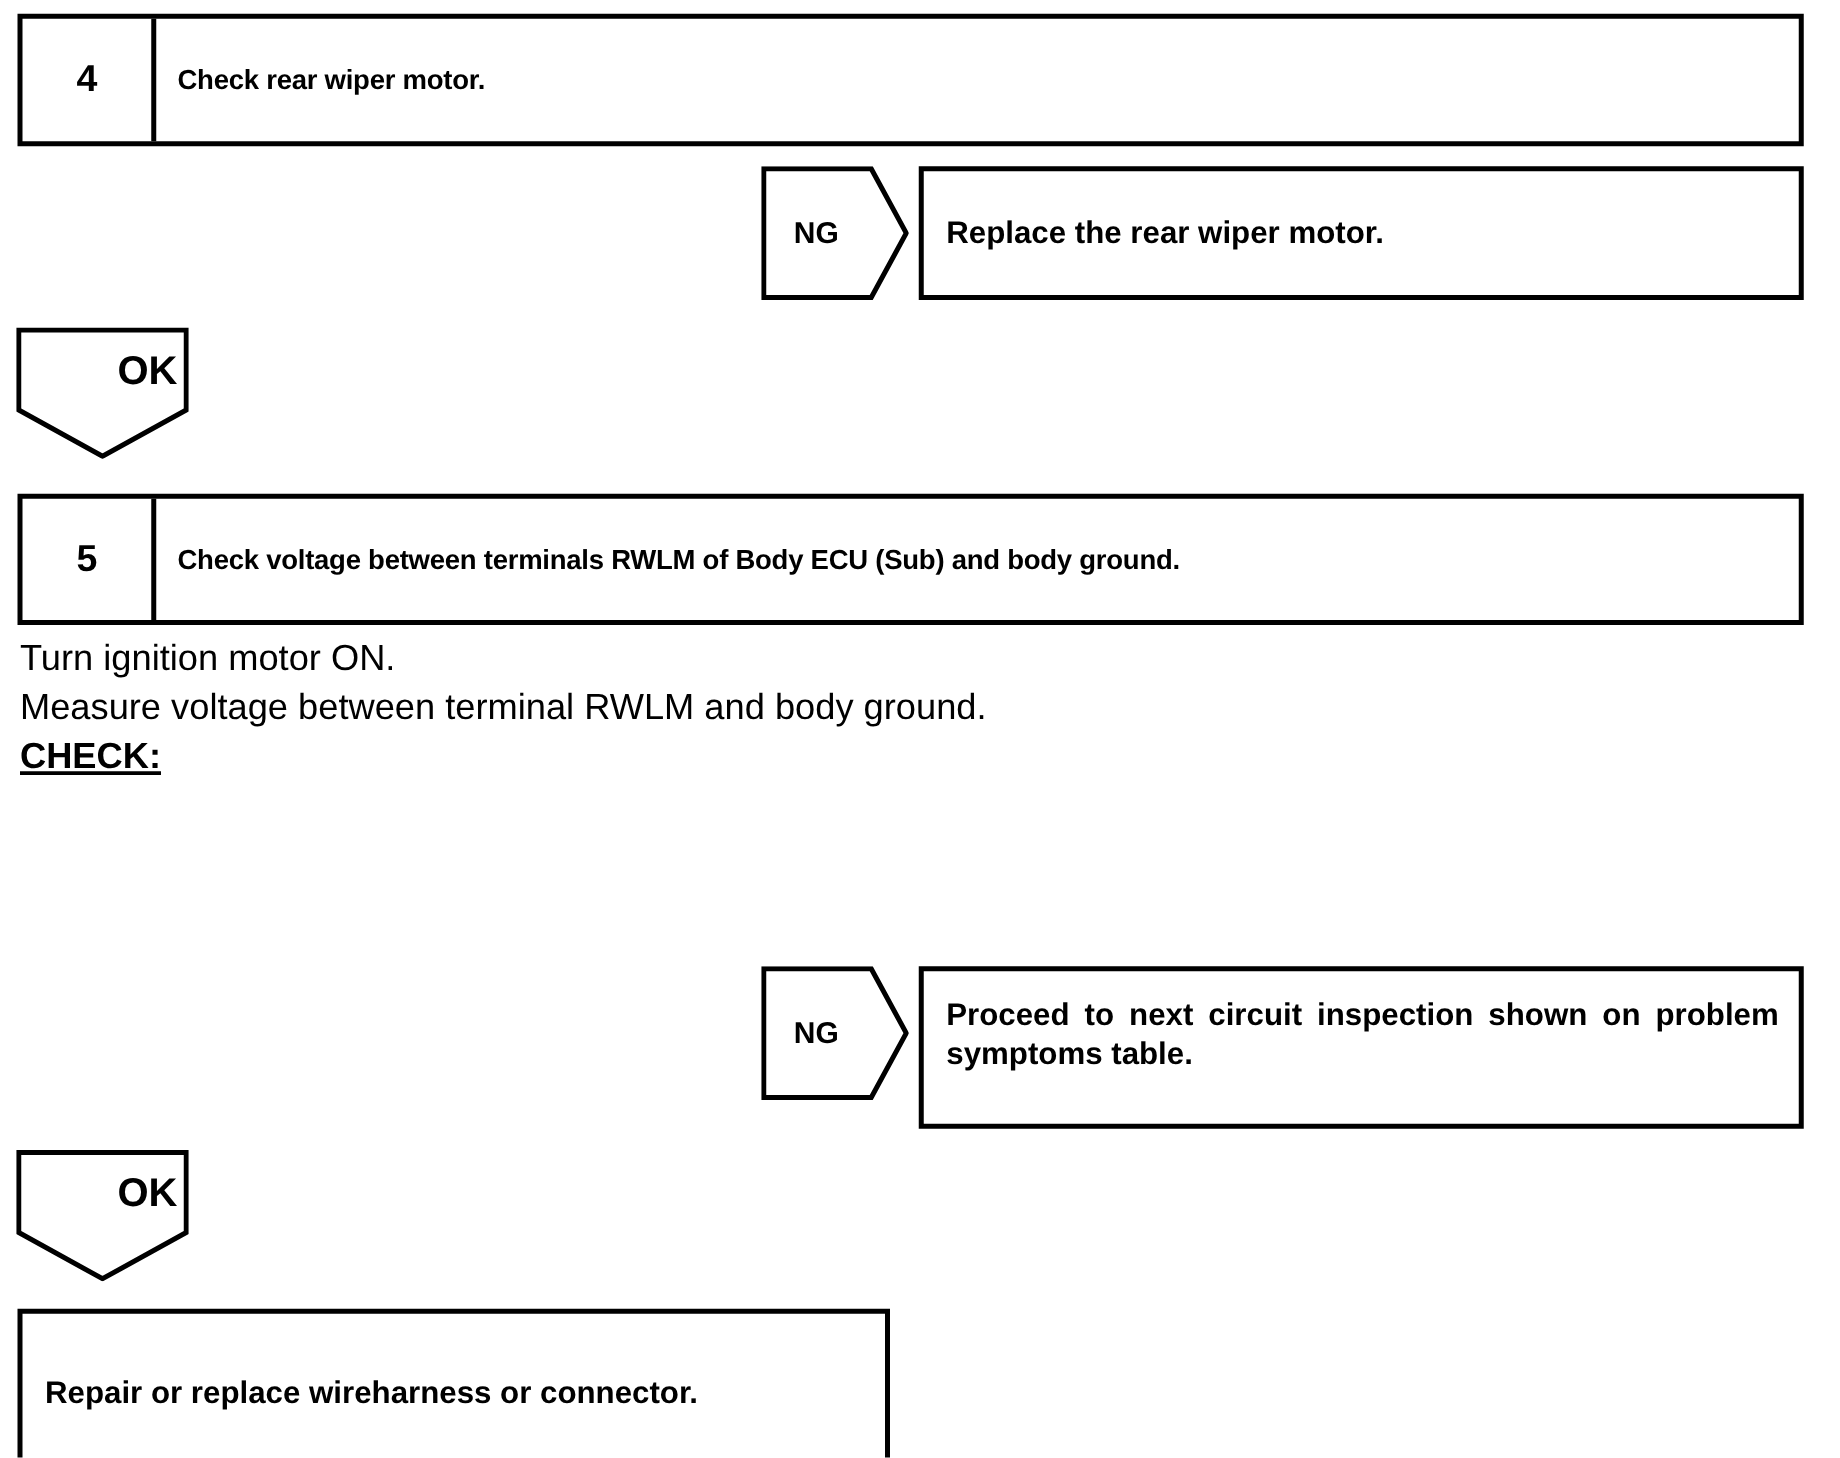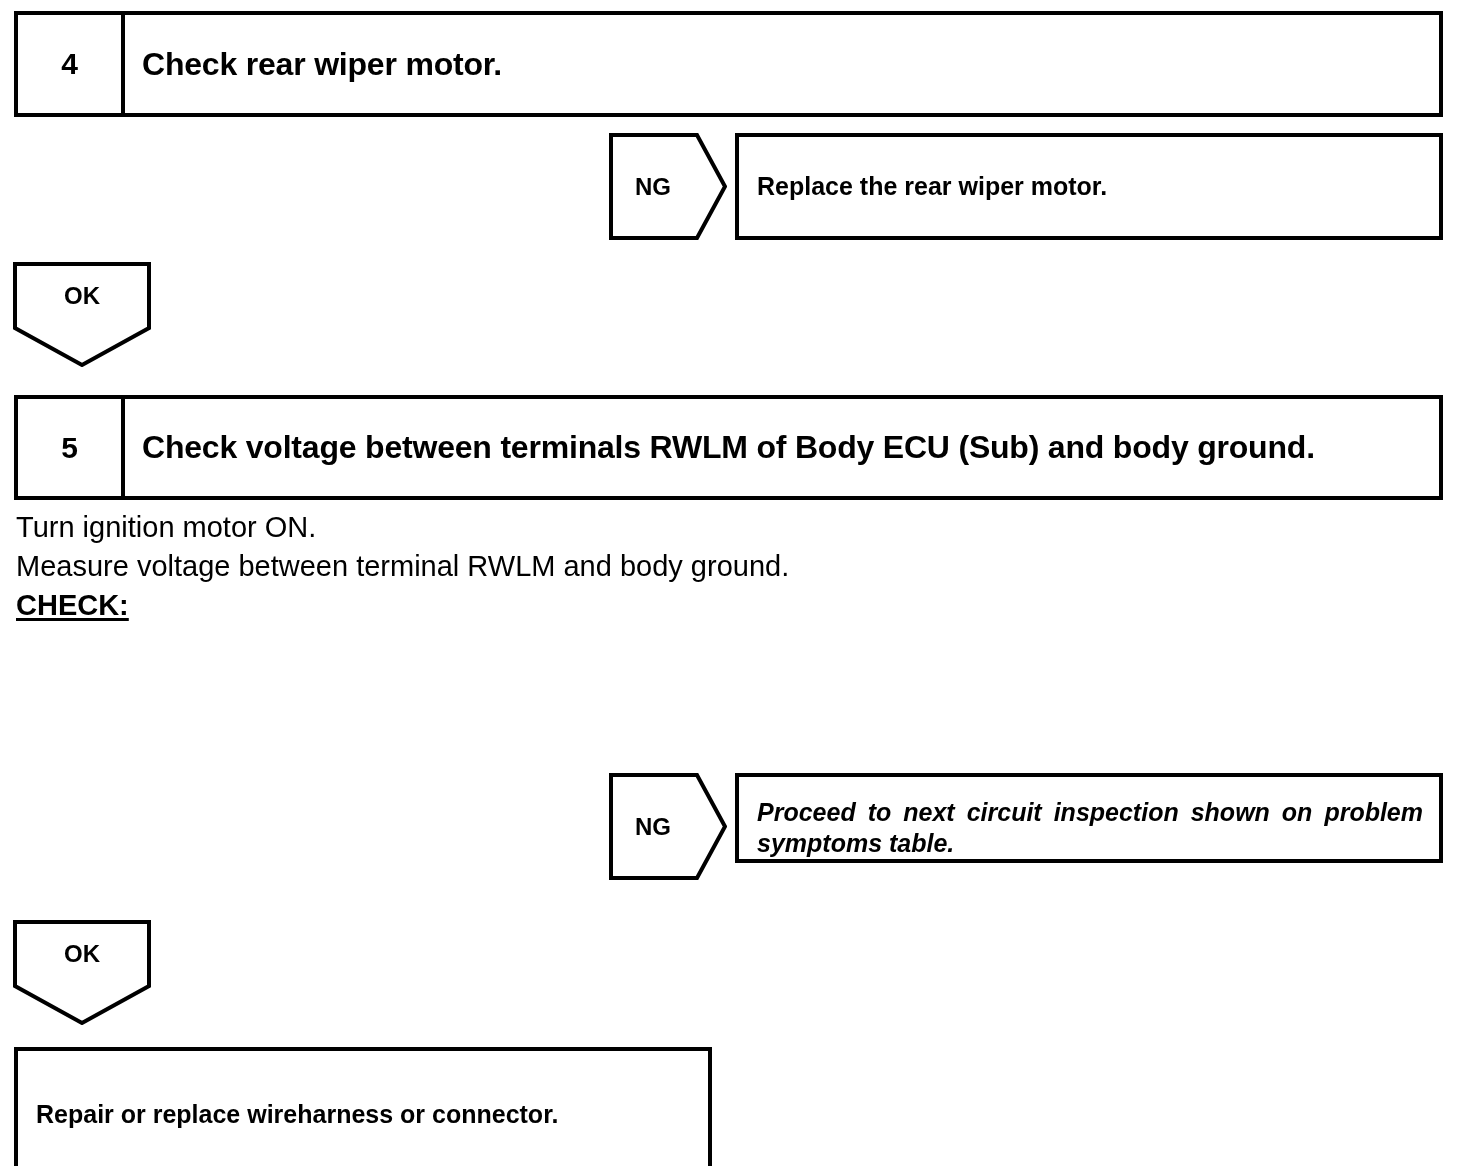--- a/index.html
+++ b/index.html
@@ -45,21 +45,21 @@
     font-size: 30px;
     line-height: 1;
   }
   .step-title {
     flex: 1 1 auto;
     display: flex;
     align-items: center;
     padding-left: 17px;
     padding-right: 10px;
     font-weight: bold;
-    font-size: 32px;
+    font-size: 22px;
     line-height: 1.15;
     letter-spacing: -0.2px;
   }
 
   
   .result-box {
     position: absolute;
     box-sizing: border-box;
     border: 4px solid #000;
     background: #fff;
@@ -119,21 +119,22 @@
   .ok-label {
     position: absolute;
     left: 0;
     top: 0;
     width: 138px;
     height: 68px;
     display: flex;
     align-items: center;
     justify-content: center;
     font-weight: bold;
-    font-size: 24px;
+    font-size: 32px;
+    padding-left: 36px;
   }
 
   
   .proc-block {
     position: absolute;
     left: 16px;
     top: 508px;
     width: 1000px;
   }
   .proc-line {
@@ -195,21 +196,21 @@
     <div class="proc-line head">CHECK:</div>
   </div>
 
   <div class="ng-shape" style="left:609px; top:773px;">
     <svg viewBox="0 0 118 107" xmlns="http://www.w3.org/2000/svg" aria-hidden="true">
       <polygon points="2,2 88,2 116,53.5 88,105 2,105" fill="#ffffff" stroke="#000000" stroke-width="4" stroke-linejoin="miter"></polygon>
     </svg>
     <div class="ng-label">NG</div>
   </div>
 
-  <div class="result-box justify" style="left:735px; top:773px; width:708px; height:90px;font-style:italic;">
+  <div class="result-box justify" style="left:735px; top:773px; width:708px; height:130px;">
     <span class="rb-text">Proceed to next circuit inspection shown on problem symptoms table.</span>
   </div>
 
   <div class="ok-shape" style="left:13px; top:920px;">
     <svg viewBox="0 0 138 105" xmlns="http://www.w3.org/2000/svg" aria-hidden="true">
       <polygon points="2,2 136,2 136,66 69,103 2,66" fill="#ffffff" stroke="#000000" stroke-width="4" stroke-linejoin="miter"></polygon>
     </svg>
     <div class="ok-label">OK</div>
   </div>
 

